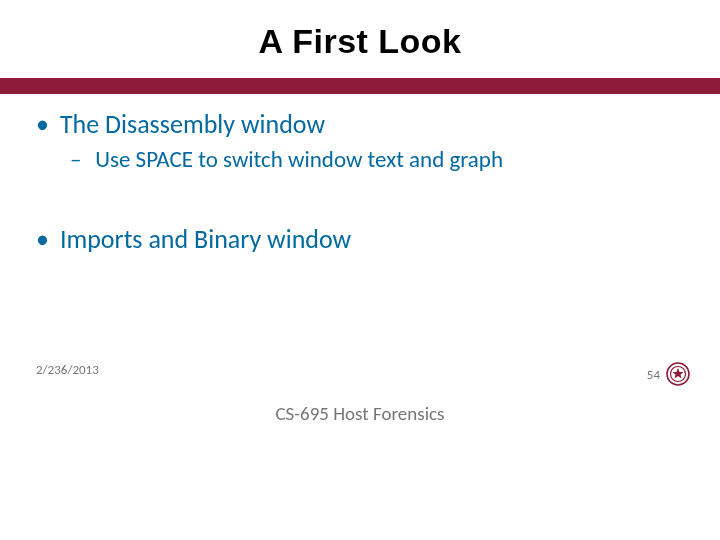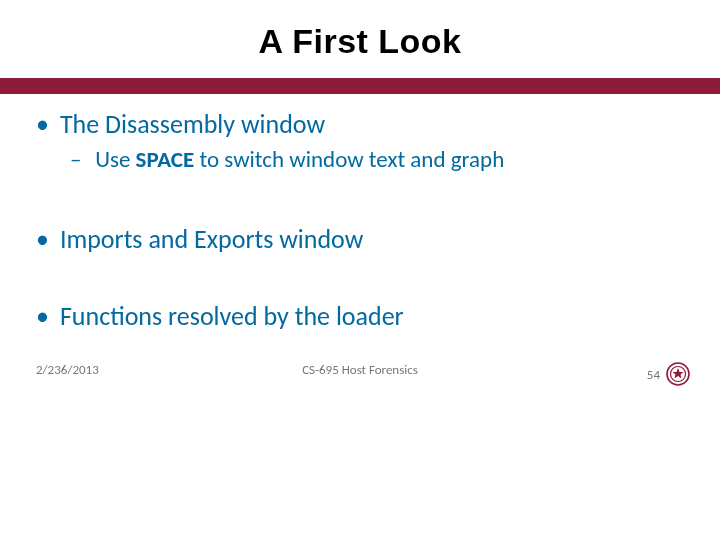--- a/index.html
+++ b/index.html
@@ -64,40 +64,41 @@
     margin-bottom: 6px;
   }
   .l2::before {
     content: "–";
     display: inline-block;
     width: 20px;
     text-indent: 0;
   }
   .gap-lg { height: 42px; }
   .gap-md { height: 40px; }
-  .bold { font-weight: 700; }
+  .bold { font-weight: 400; }
   .footer {
     position: absolute;
     left: 0;
     right: 0;
     bottom: 14px;
     height: 26px;
     display: flex;
     align-items: flex-start;
     justify-content: space-between;
     padding: 0 30px 0 36px;
     font-family: Calibri, Arial, sans-serif;
     color: #777;
   }
   .footer-date { font-size: 13px; }
   .footer-center {
     position: absolute;
     left: 50%;
     transform: translateX(-50%);
-    font-size: 13px;
+    font-size: 19px;
+    margin-top: 40px;
   }
   .footer-right {
     display: flex;
     align-items: center;
     gap: 6px;
   }
   .footer-num { font-size: 13px; }
   .logo {
     width: 24px;
     height: 24px;
@@ -119,28 +120,25 @@
     <div class="l1">
       <span>The Disassembly window</span>
     </div>
     <div class="l2">
       <span>Use </span><span class="bold">SPACE</span><span> to switch window text and graph</span>
     </div>
 
     <div class="gap-lg"></div>
 
     <div class="l1">
-      <span>Imports and Exports window</span>
+      <span>Imports and Binary window</span>
     </div>
 
     <div class="gap-md"></div>
 
-    <div class="l1">
-      <span>Functions resolved by the loader</span>
-    </div>
 
   </div>
 
   <div class="footer">
     <span class="footer-date">2/236/2013</span>
     <span class="footer-center">CS-695 Host Forensics</span>
     <span class="footer-right">
       <span class="footer-num">54</span>
       <svg class="logo" viewBox="0 0 24 24">
         <circle cx="12" cy="12" r="11" fill="none" stroke="#8e1b38" stroke-width="1.6"></circle>

